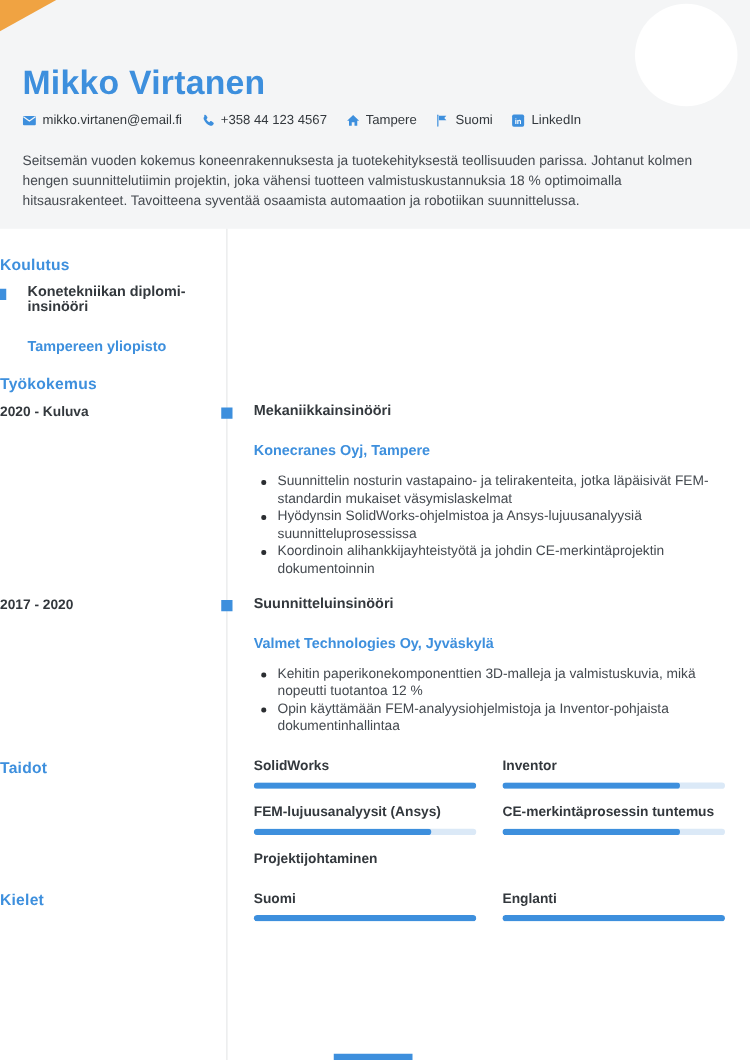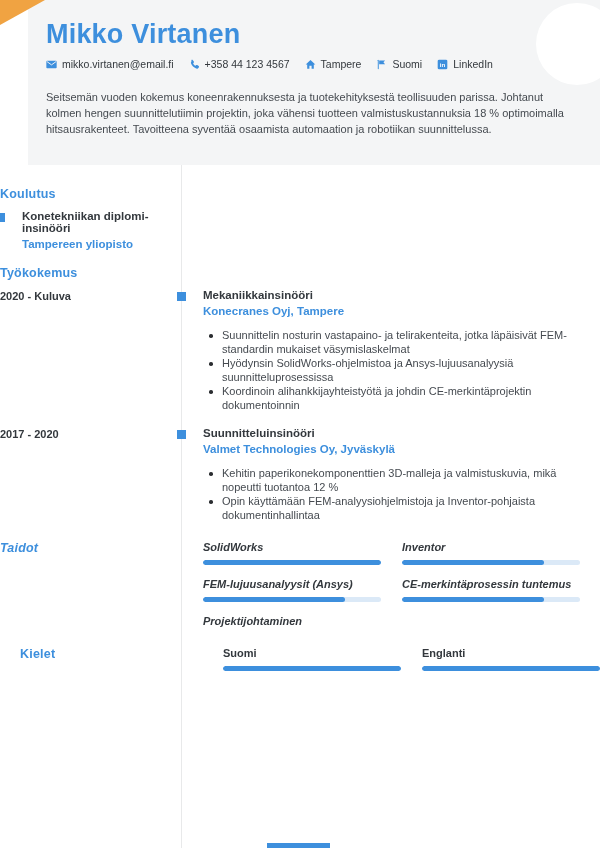--- a/index.html
+++ b/index.html
@@ -17,21 +17,21 @@
   }
   
   .corner{
     position:absolute;top:0;left:0;width:0;height:0;z-index:3;
     border-top:25px solid var(--corner,#f0a342);
     border-right:45px solid transparent;
   }
   
   .top-band{
     position:relative;background:var(--band);
-    padding:19px 22px 14px 18px;min-height:165px;margin-left:28px;
+    padding:51px 22px 14px 18px;min-height:165px;
   }
   .photo{
     position:absolute;top:3px;left:508px;width:82px;height:82px;
     border-radius:50%;background:#ffffff;
   }
   h1.name{
     font-size:27px;line-height:30px;font-weight:bold;color:var(--accent);
     letter-spacing:.2px;
   }
   .contact-row{
@@ -56,36 +56,36 @@
   .row-left{}
   .row-right{position:relative;padding-left:22px;padding-right:32px;}
   h2.sec{
     font-size:12.5px;font-weight:bold;color:var(--accent);letter-spacing:.2px;
   }
   .date{font-size:11px;font-weight:bold;color:var(--dark);padding-top:1px;}
   .sq{
     position:absolute;left:-4px;top:3px;width:9px;height:9px;background:var(--accent);
   }
   h3.etitle{font-size:11.5px;font-weight:bold;color:var(--dark);}
-  .esub{font-size:11.5px;font-weight:bold;color:var(--accent);margin-top:4px;}
+  .esub{font-size:11.5px;font-weight:bold;color:var(--accent);margin-top:20px;}
   ul.bullets{list-style:none;margin-top:12px;max-width:368px;}
   ul.bullets li{
     position:relative;padding-left:19px;font-size:11px;line-height:13.5px;
     color:var(--body);margin-bottom:1px;
   }
   ul.bullets li::before{
     content:"";position:absolute;left:6px;top:5px;width:3.5px;height:3.5px;
     border-radius:50%;background:#2b2e31;
   }
   
   .mt-entry{margin-top:9px;}
   .mt-sec1{margin-top:16px;}
   .mt-entry2{margin-top:14px;}
-  .mt-skills{margin-top:18px;font-style:italic;}
-  .mt-langs{margin-top:20px;margin-left:20px;}
+  .mt-skills{margin-top:18px;}
+  .mt-langs{margin-top:20px;}
   
   .lvl-grid{
     display:grid;grid-template-columns:178px 178px;column-gap:21px;row-gap:13px;
   }
   .lvl-item .lvl-label{font-size:11px;font-weight:bold;color:var(--dark);}
   .bar{
     margin-top:7px;height:5px;border-radius:2.5px;background:var(--track);
     overflow:hidden;
   }
   .bar-fill{height:100%;border-radius:2.5px;background:var(--accent);width:0;}

